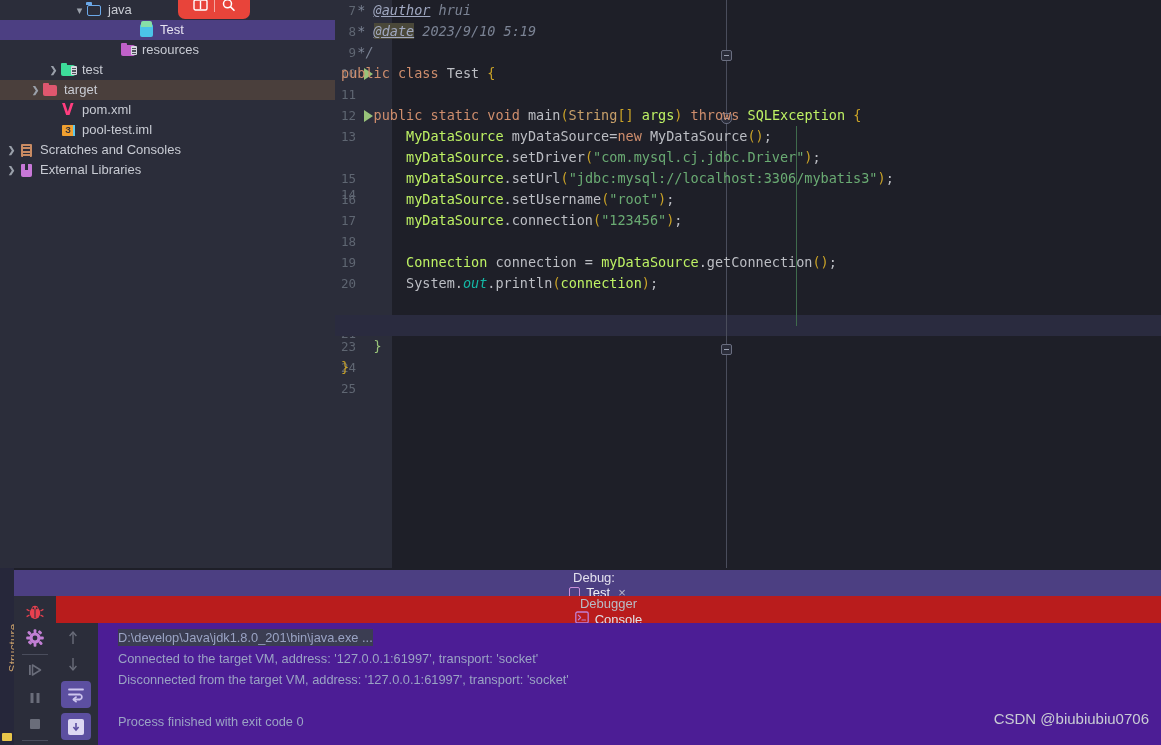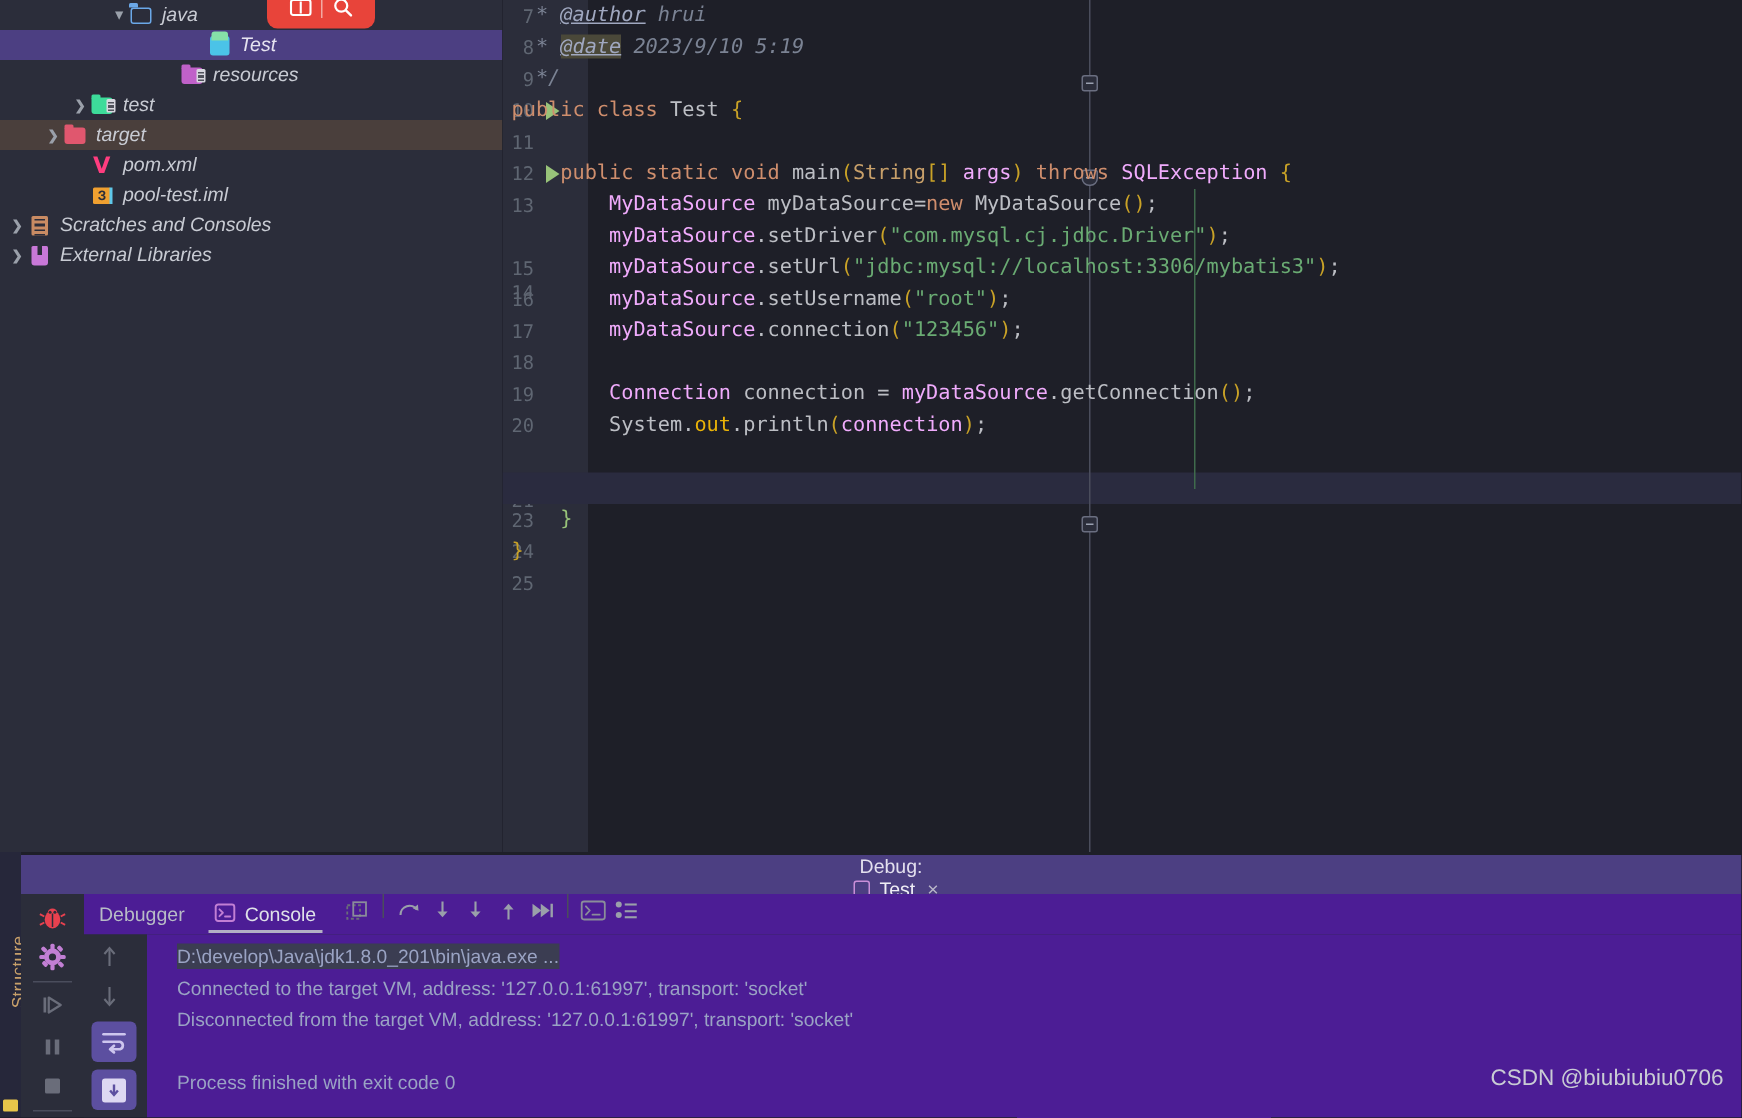--- a/index.html
+++ b/index.html
@@ -27,21 +27,21 @@
   .tree-row.sel{ background:#4c3f82; color:#e6e3f0; }
   .tree-row.sel2{ background:#4a3f3c; }
   .arrow{
     width:13px; height:20px; flex:0 0 13px;
     display:flex; align-items:center; justify-content:center;
     font-size:9px; color:#9aa0aa;
   }
   .arrow.down::before{ content:"\25BE"; font-size:11px; }
   .arrow.right::before{ content:"\276F"; font-size:9px; font-weight:bold; }
   .tico{ width:17px; height:16px; flex:0 0 17px; margin-right:4px; position:relative; }
-  .tlabel{ padding-left:1px;font-style:italic; }
+  .tlabel{ padding-left:1px; }
 
   
   .fold{ position:absolute; left:1px; top:3px; width:14px; height:11px; border-radius:1px 2px 2px 2px; }
   .fold::before{ content:""; position:absolute; left:0; top:-2px; width:6px; height:3px; border-radius:1px 1px 0 0; background:inherit; }
   .fold-blue2{ position:absolute; left:1px; top:3px; width:14px; height:11px; border:1.6px solid #6ba8e8; border-radius:2px; background:transparent; }
   .fold-blue2::before{ content:""; position:absolute; left:-1.6px; top:-4px; width:6px; height:3px; background:#6ba8e8; border-radius:1px 1px 0 0; }
   .fold-red{ background:#e0576e; }
   .fold-green{ background:#3ddc9a; }
   .fold-purple{ background:#c061c9; }
   .badge{ position:absolute; right:0px; top:4px; width:6px; height:9px; background:#d8d8e0; border-radius:1px; }
@@ -117,28 +117,28 @@
     font-family:"DejaVu Sans Mono","Liberation Mono",monospace;
     padding-left:6px; z-index:4;
   }
   .caret-row{ position:absolute; left:0; right:0; height:21px; background:#2a2b3f; z-index:0; }
 
   
   .c-cmt{ color:#7b8394; font-style:italic; }
   .c-tag{ color:#a0a8c0; font-style:italic; text-decoration:underline; }
   .c-tag2{ color:#a0a8c0; font-style:italic; text-decoration:underline; background:#4a4839; }
   .c-kw{ color:#cf8e6d; }
-  .c-type{ color:#f0abfc;margin-top:36px; }
+  .c-type{ color:#bef264;margin-top:36px; }
   .c-cls{ color:#c8a06a; }
   .c-ident{ color:#bcbec4; }
   .c-str{ color:#6aab73; }
   .c-brace{ color:#c9a227; }
   .c-brace2{ color:#bcbec4; }
   .c-green{ color:#98c379; }
-  .c-static{ color:#eab308; }
+  .c-static{ color:#14b8a6; font-style:italic; }
 
   
   #debug-panel{
     position:absolute; left:0; top:568px; right:0; bottom:0; background:#1e1f28;
   }
   #debug-header{
     position:absolute; left:14px; top:2px; right:0; height:26px;
     background:#4c3f82; display:flex; align-items:center;flex-direction:column;
   }
   #debug-header .dlabel{ margin-left:13px; font-size:13px; color:#e3e0ee; }
@@ -162,21 +162,21 @@
     position:absolute; left:14px; top:28px; width:42px; bottom:0; background:#2b2d3a;
   }
   .sbtn{ position:absolute; left:11px; width:20px; height:20px; }
   .sdiv{ position:absolute; left:8px; width:26px; height:1px; background:#4a4d5c; }
 
   #debug-body{
     position:absolute; left:56px; top:28px; right:0; bottom:0; background:#2b2d3a;
   }
   #debug-toolbar{
     position:absolute; left:0; top:0; right:0; height:27px;
-    display:flex; background:#4c1d95;
+    display:flex; align-items:center; background:#b91c1c;flex-direction:column;
   }
   .dtab{ height:27px; display:flex; align-items:center; gap:6px; padding:0 10px; font-size:13px; color:#b8bcc6; position:relative; }
   .dtab.active{ color:#dfe1e8; }
   .dtab.active::after{ content:""; position:absolute; left:6px; right:6px; bottom:1px; height:2px; background:#b3b0c4; }
   .tbdiv{ width:1px; height:16px; background:#4a4d5c; margin:0 6px; }
   .tbtn{ width:22px; height:22px; display:flex; align-items:center; justify-content:center; }
 
   #console-gutter{
     position:absolute; left:0; top:27px; width:42px; bottom:0; background:#2b2d3a;
   }

